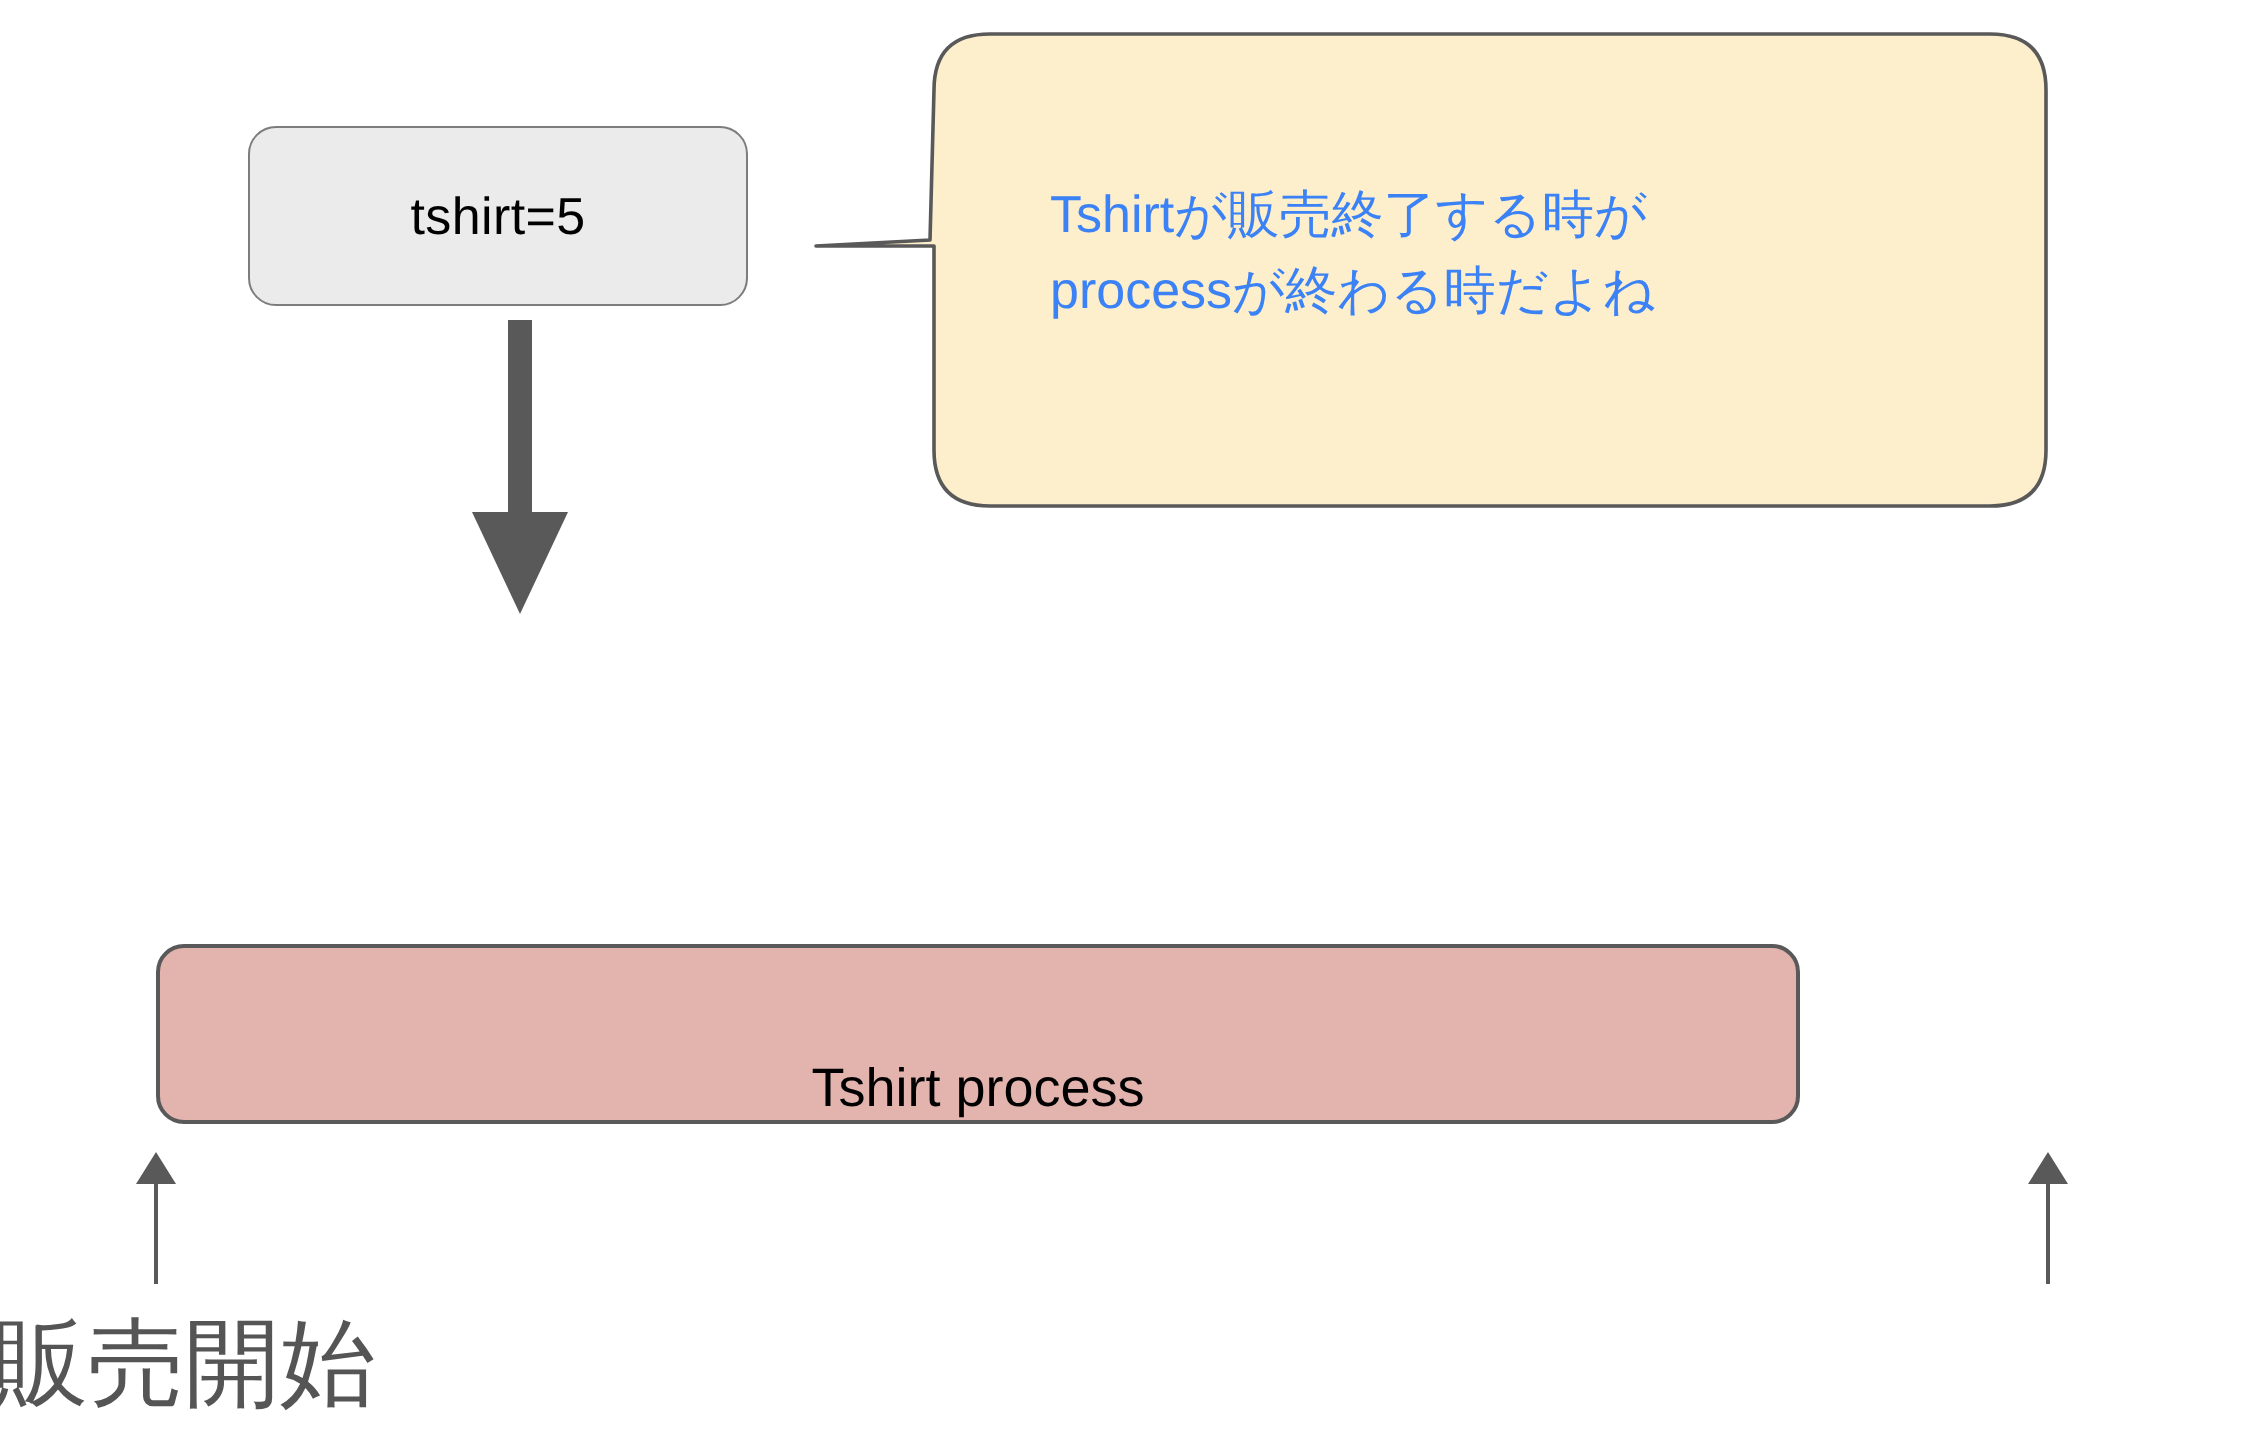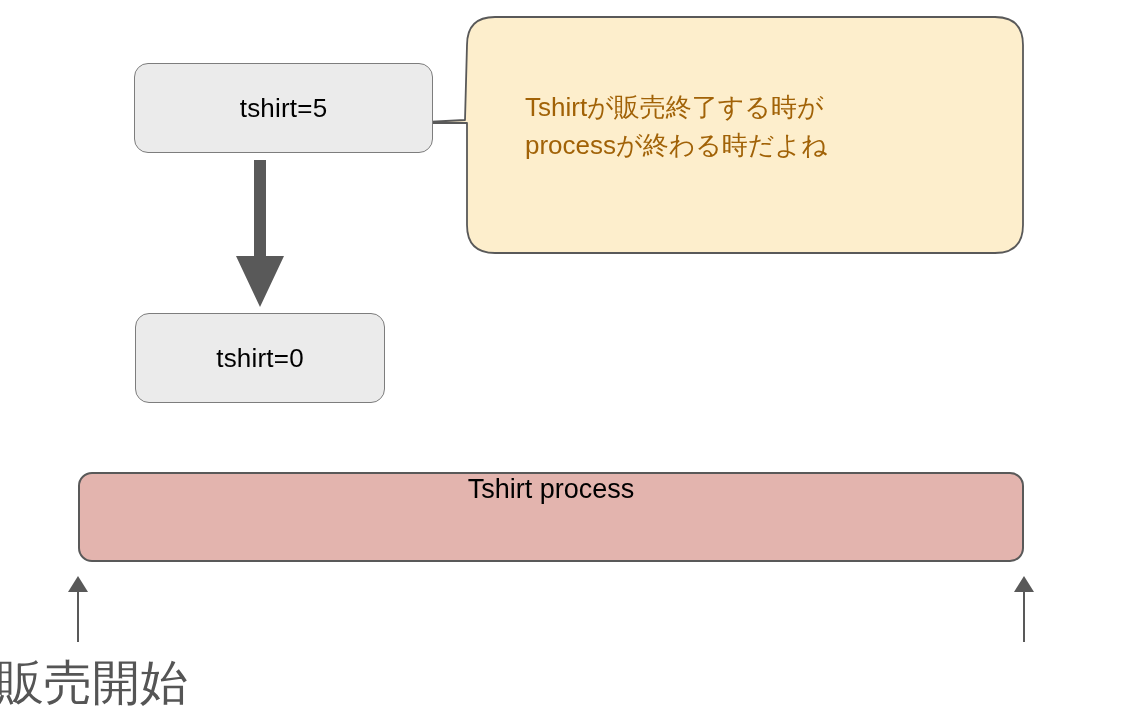--- a/index.html
+++ b/index.html
@@ -29,21 +29,21 @@
     background: #ebebeb;
     border: 1.6px solid #7d7d7d;
     border-radius: 14px;
     display: flex;
     align-items: center;
     justify-content: center;
     color: #000000;
     font-size: 26px;
     letter-spacing: 0.2px;
   }
-  #box-tshirt-5 { left: 134px; top: 63px;  width: 299px; height: 90px; }
+  #box-tshirt-5 { left: 124px; top: 63px;  width: 250px; height: 90px; }
   #box-tshirt-0 { left: 135px; top: 313px; width: 250px; height: 90px; }
 
   
   #transition-arrow {
     position: absolute;
     left: 225px;
     top: 160px;
     width: 70px;
     height: 148px;
   }
@@ -54,40 +54,40 @@
     left: 400px;
     top: 10px;
     width: 630px;
     height: 250px;
   }
   #callout-text {
     position: absolute;
     left: 525px;
     top: 88px;
     width: 440px;
-    color: #a16207;
+    color: #3b82f6;
     font-size: 26px;
     line-height: 38px;
     text-align: left;
     white-space: pre-line;
   }
 
   
   #process-bar {
     position: absolute;
     left: 78px;
     top: 472px;
-    width: 946px;
+    width: 822px;
     height: 90px;
     box-sizing: border-box;
     background: #e3b4ae;
     border: 2px solid #595959;
     border-radius: 14px;
     display: flex;
-    align-items: flex-start;
+    align-items: flex-end;
     justify-content: center;
     color: #000000;
     font-size: 27px;
   }
 
   
   .marker-arrow {
     position: absolute;
     width: 34px;
     height: 70px;
@@ -130,23 +130,20 @@
 processが終わる時だよね</div>
 
   <div id="box-tshirt-5" class="state-box">
     <span>tshirt=5</span>
   </div>
 
   <svg id="transition-arrow" viewBox="0 0 70 148" width="70" height="148" aria-hidden="true">
     <path d="M 29,0 L 41,0 L 41,96 L 59,96 L 35,147 L 11,96 L 29,96 Z" fill="#595959"></path>
   </svg>
 
-  <div id="box-tshirt-0" class="state-box">
-    <span>tshirt=0</span>
-  </div>
 
   <div id="process-bar">
     <span>Tshirt process</span>
   </div>
 
   <svg id="marker-start-arrow" class="marker-arrow" viewBox="0 0 34 70" width="34" height="70" aria-hidden="true">
     <path d="M 16,68 L 16,18 L 7,18 L 17,2 L 27,18 L 18,18 L 18,68 Z" fill="#595959"></path>
   </svg>
   <div id="marker-start-label" class="marker-label">販売開始</div>
 

